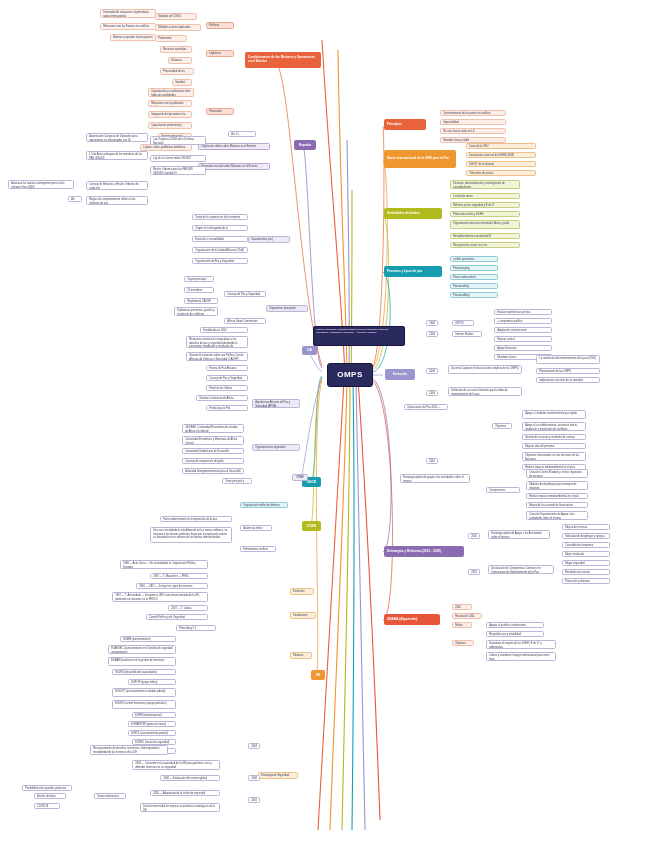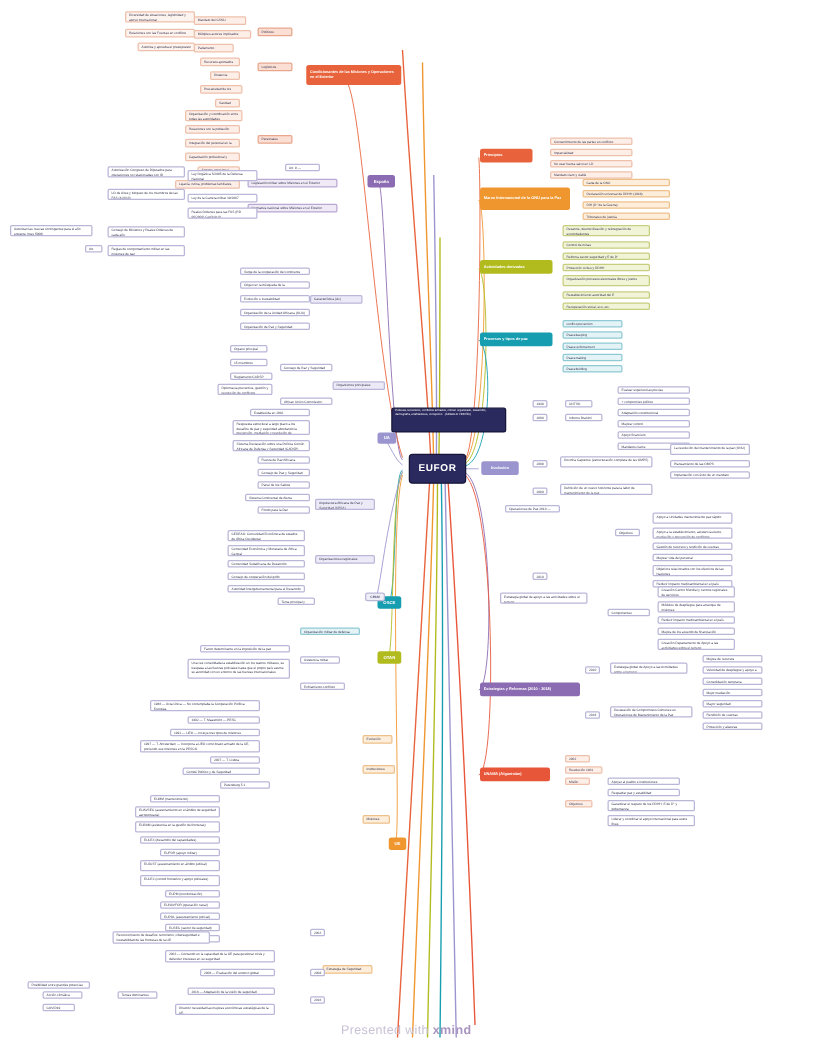--- a/index.html
+++ b/index.html
@@ -52,21 +52,21 @@
       <path d="M322 368 C312 360 308 150 303 146" stroke="#8b6bb1"></path>
       <path d="M322 372 C316 368 312 356 308 352" stroke="#9b95cf"></path>
       <path d="M322 376 C314 380 318 480 310 484" stroke="#169eb0"></path>
       <path d="M322 378 C312 392 316 524 310 528" stroke="#b2bb1e"></path>
       <path d="M322 377 C308 420 304 476 300 480" stroke="#9b95cf"></path>
       <path d="M322 380 C310 420 322 672 316 676" stroke="#f0962e"></path>
       <path d="M322 366 C300 300 290 70 276 64" stroke="#e8633c"></path>
     </g>
   </svg>
 
-  <div class="node central" style="left:327px;top:363px;width:46px;height:24px;">EUFOR</div>
+  <div class="node central" style="left:327px;top:363px;width:46px;height:24px;">OMPS</div>
 
   <div class="node" style="left:313px;top:326px;width:92px;height:20px;background:#2b2a5e;color:#fff;border:0.5px solid #17163a;font-size:2.3px;">Pobreza, terrorismo, conflictos armados, crimen organizado, desarrollo, demografía, enafriadores, corrupción - (ÁRGULO VIDEÑO)</div>
 
   <div class="node chip" style="left:294px;top:140px;width:22px;height:10px;background:#8b6bb1;">España</div>
   <div class="node chip" style="left:302px;top:346px;width:15px;height:9px;background:#9b95cf;">UA</div>
   <div class="node chip" style="left:302px;top:477px;width:19px;height:10px;background:#169eb0;">OSCE</div>
   <div class="node chip" style="left:302px;top:521px;width:19px;height:10px;background:#b2bb1e;">OTAN</div>
   <div class="node chip" style="left:292px;top:474px;width:16px;height:7px;background:#efeef7;color:#5a5878;border:0.4px solid #b9b6d8;font-size:2.6px;">CPAM</div>
   <div class="node chip" style="left:311px;top:670px;width:14px;height:10px;background:#f0962e;">UE</div>
 
@@ -277,17 +277,14 @@
   <div class="node topic" style="left:384px;top:614px;width:56px;height:11px;background:#e8563a;">UNAMA (Afganistán)</div>
   <div class="node leaf" style="left:452px;top:604px;width:20px;height:6px;background:#fdeee7;border-color:#eec0ab;">2002</div>
   <div class="node leaf" style="left:452px;top:613px;width:30px;height:6px;background:#fdeee7;border-color:#eec0ab;">Resolución 1401</div>
   <div class="node leaf" style="left:452px;top:622px;width:20px;height:6px;background:#fdeee7;border-color:#eec0ab;">Misión</div>
   <div class="node leaf" style="left:486px;top:622px;width:58px;height:6px;">Apoyar al pueblo e instituciones</div>
   <div class="node leaf" style="left:452px;top:640px;width:22px;height:6px;background:#fdeee7;border-color:#eec0ab;">Objetivos</div>
   <div class="node leaf" style="left:486px;top:631px;width:58px;height:6px;">Respaldar paz y estabilidad</div>
   <div class="node leaf" style="left:486px;top:640px;width:70px;height:9px;">Garantizar el respeto de los DDHH, E de D° y gobernanza</div>
   <div class="node leaf" style="left:486px;top:652px;width:70px;height:9px;">Liderar y coordinar el apoyo internacional para estos fines</div>
 
-  <div class="watermark">
-    <span>Presented with </span><b>xmind</b>
-  </div>
 
 </div>
 
 </body></html>

